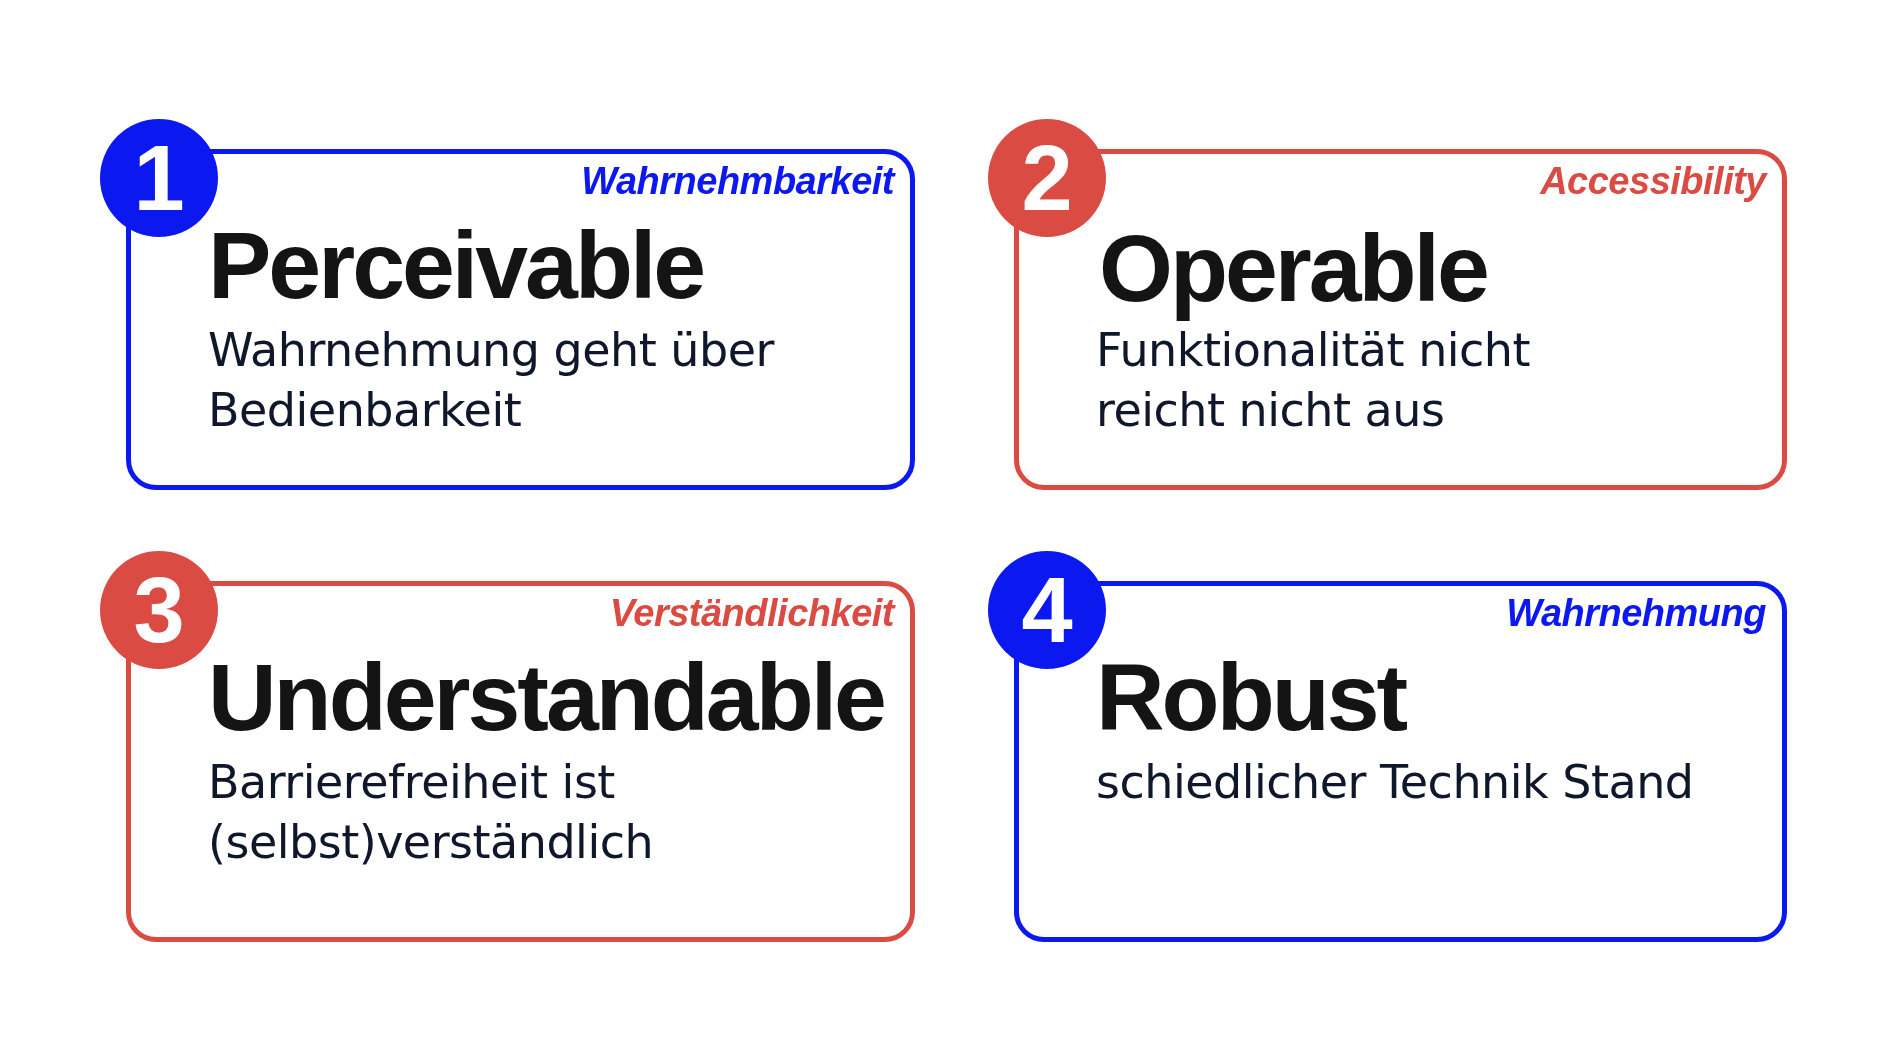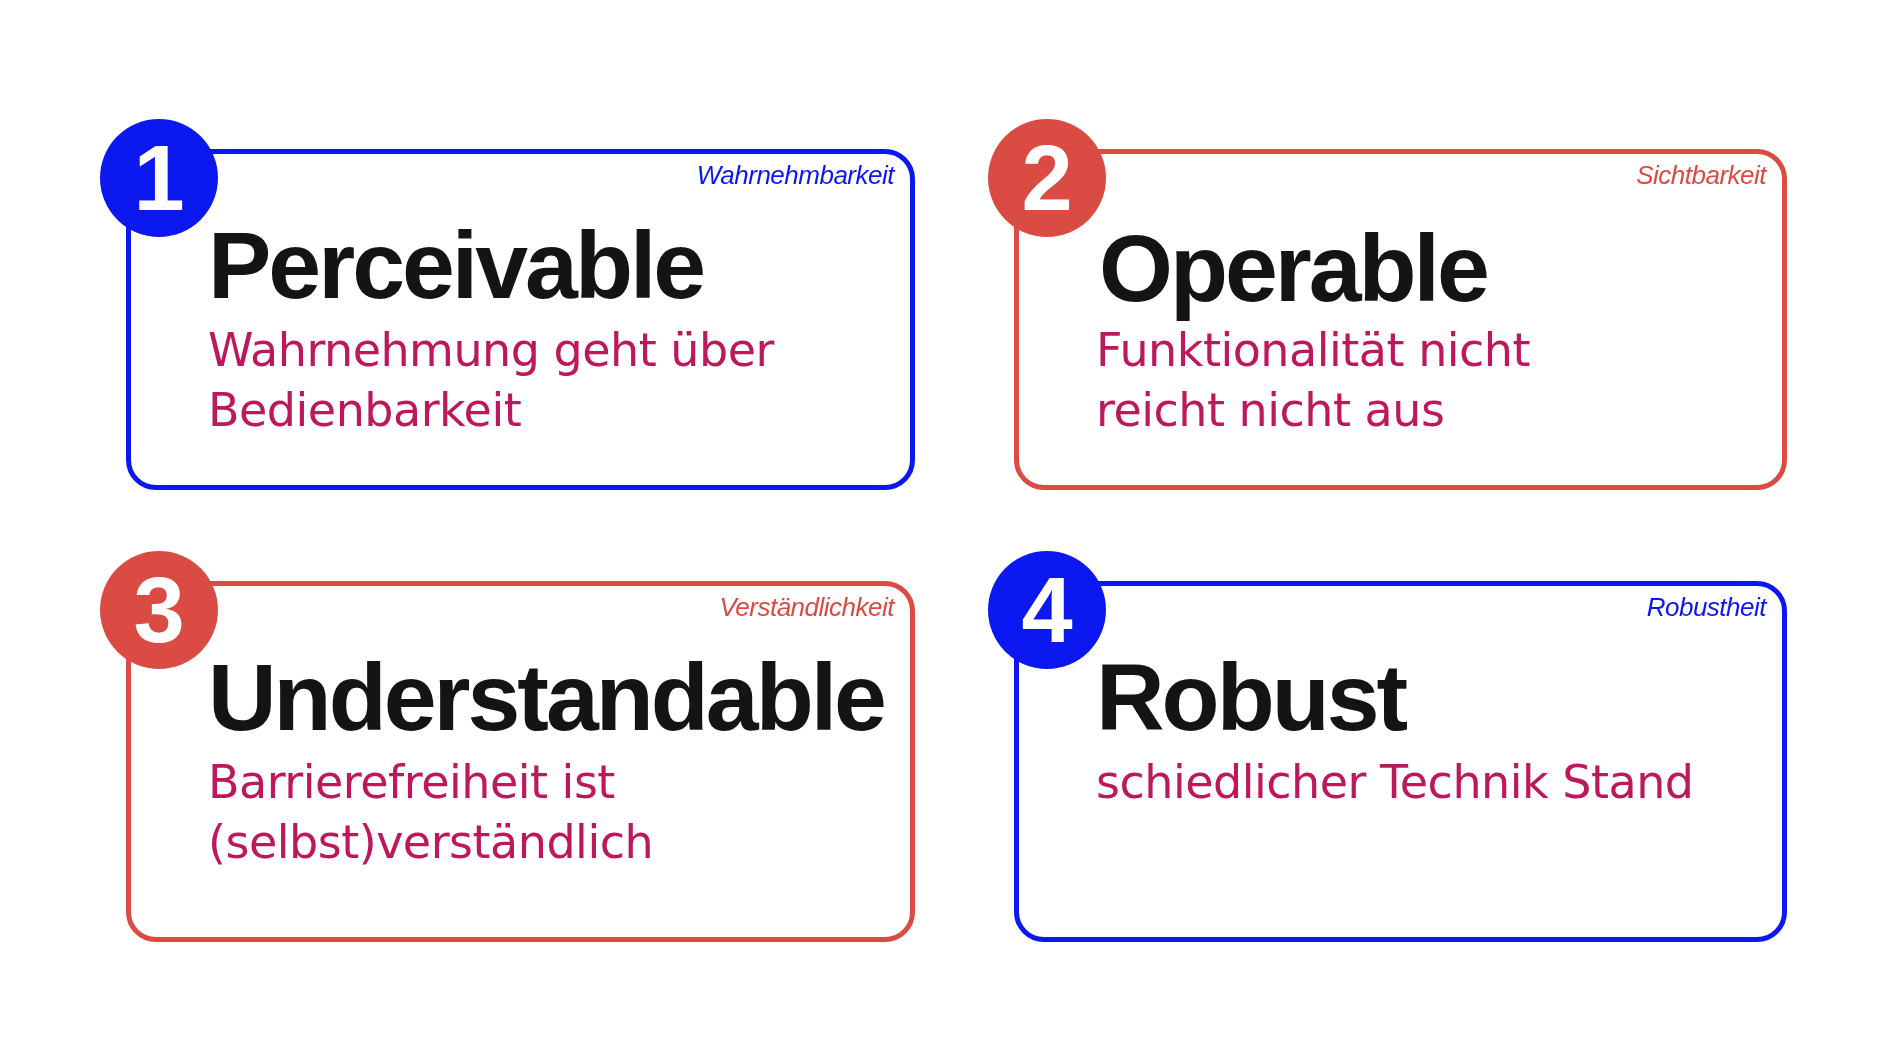--- a/index.html
+++ b/index.html
@@ -37,22 +37,22 @@
     justify-content: center;
     font-size: 92px;
     font-weight: 700;
     line-height: 1;
   }
   .card-label {
     position: absolute;
     top: 6px;
     right: 16px;
     font-style: italic;
-    font-weight: 400;
-    font-size: 26px;
+    font-weight: 700;
+    font-size: 38px;
     letter-spacing: -0.5px;
     color: var(--accent, #000);
     white-space: nowrap;
   }
   .card-title {
     position: absolute;
     left: 77px;
     top: 64px;
     font-size: 95px;
     font-weight: 700;
@@ -61,21 +61,21 @@
     color: #141414;
     white-space: nowrap;
   }
   .card-desc {
     position: absolute;
     left: 77px;
     top: 166px;
     font-family: "DejaVu Sans", "Liberation Sans", sans-serif;
     font-size: 46px;
     line-height: 60px;
-    color: #be185d;
+    color: #0f172a;
     letter-spacing: -0.5px;
   }
   .card-desc .line { display: block; white-space: nowrap; }
 </style>
 </head>
 <body>
 
 <div class="canvas">
 
   <article class="card pos-1" style="--accent: #0b18ef;">
@@ -87,21 +87,21 @@
     <div class="card-desc">
       <span class="line">Wahrnehmung geht über</span>
       <span class="line">Bedienbarkeit</span>
     </div>
   </article>
 
   <article class="card pos-2" style="--accent: #d94b43;">
     <div class="badge">
       <span>2</span>
     </div>
-    <div class="card-label">Sichtbarkeit</div>
+    <div class="card-label">Accessibility</div>
     <h2 class="card-title" style="margin:3px; font-weight:700;">Operable</h2>
     <div class="card-desc">
       <span class="line">Funktionalität nicht</span>
       <span class="line">reicht nicht aus</span>
     </div>
   </article>
 
   <article class="card pos-3" style="--accent: #d94b43;">
     <div class="badge">
       <span>3</span>
@@ -111,20 +111,20 @@
     <div class="card-desc">
       <span class="line">Barrierefreiheit ist</span>
       <span class="line">(selbst)verständlich</span>
     </div>
   </article>
 
   <article class="card pos-4" style="--accent: #0b18ef;">
     <div class="badge">
       <span>4</span>
     </div>
-    <div class="card-label">Robustheit</div>
+    <div class="card-label">Wahrnehmung</div>
     <h2 class="card-title" style="margin:0; font-weight:700;">Robust</h2>
     <div class="card-desc">
       <span class="line">schiedlicher Technik Stand</span>
     </div>
   </article>
 
 </div>
 
 </body></html>

